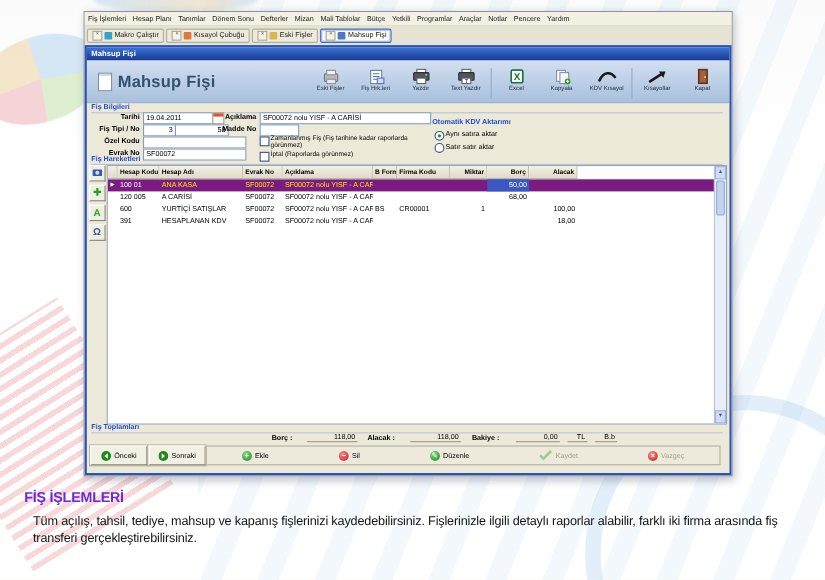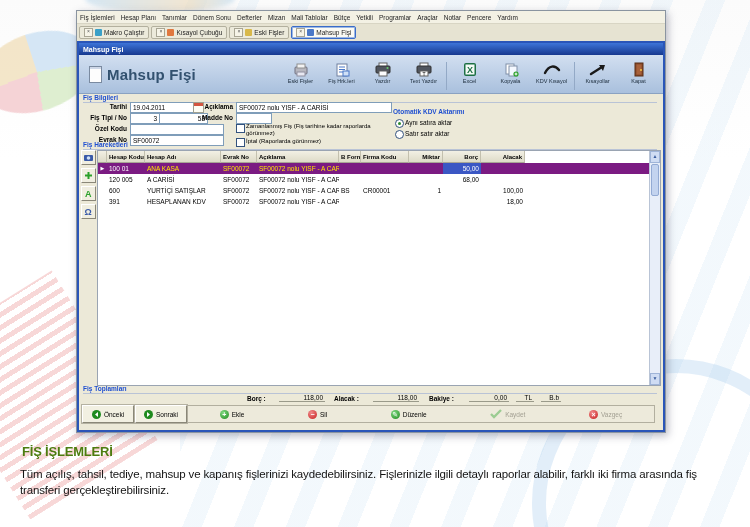--- a/index.html
+++ b/index.html
@@ -95,22 +95,22 @@
   .btnstrip{position:absolute;left:108px;right:8px;top:311px;height:16px;border:1px solid #b2af9f;
        background:#edeadb;display:flex;align-items:center;justify-content:space-around;}
   .fbtn{display:flex;align-items:center;gap:3px;font-size:6.5px;color:#000;}
   .fbtn.disabled{color:#a3a093;}
   .fbtn.disabled svg{opacity:.45;}
   .circ{width:9px;height:9px;border-radius:50%;display:flex;align-items:center;justify-content:center;
        color:#fff;font-size:7px;line-height:9px;font-weight:bold;}
   .circ.green{background:radial-gradient(circle at 35% 30%,#7fd87f,#1e8a1e);}
   .circ.red{background:radial-gradient(circle at 35% 30%,#f08a8a,#c81e1e);}
   
-  .desc-h{position:absolute;left:22px;top:444px;font-size:13px;font-weight:bold;color:#4d7c0f;letter-spacing:-.2px;z-index:6;}
-  .desc-p{position:absolute;left:20px;top:466px;width:712px;font-size:11.5px;line-height:1.4;color:#141414;
+  .desc-h{position:absolute;left:22px;top:444px;font-size:13px;font-weight:bold;color:#6d28d9;letter-spacing:-.2px;z-index:6;}
+  .desc-p{position:absolute;left:30px;top:466px;width:712px;font-size:11.5px;line-height:1.4;color:#141414;
        letter-spacing:-.15px;z-index:6;}
 </style>
 </head>
 <body>
 
 <div class="bg-grad"></div>
 <div class="bg-stripes-blue"></div>
 <div class="bg-blob-top"></div>
 <div class="bg-pie"></div>
 <div class="bg-pink"></div>

